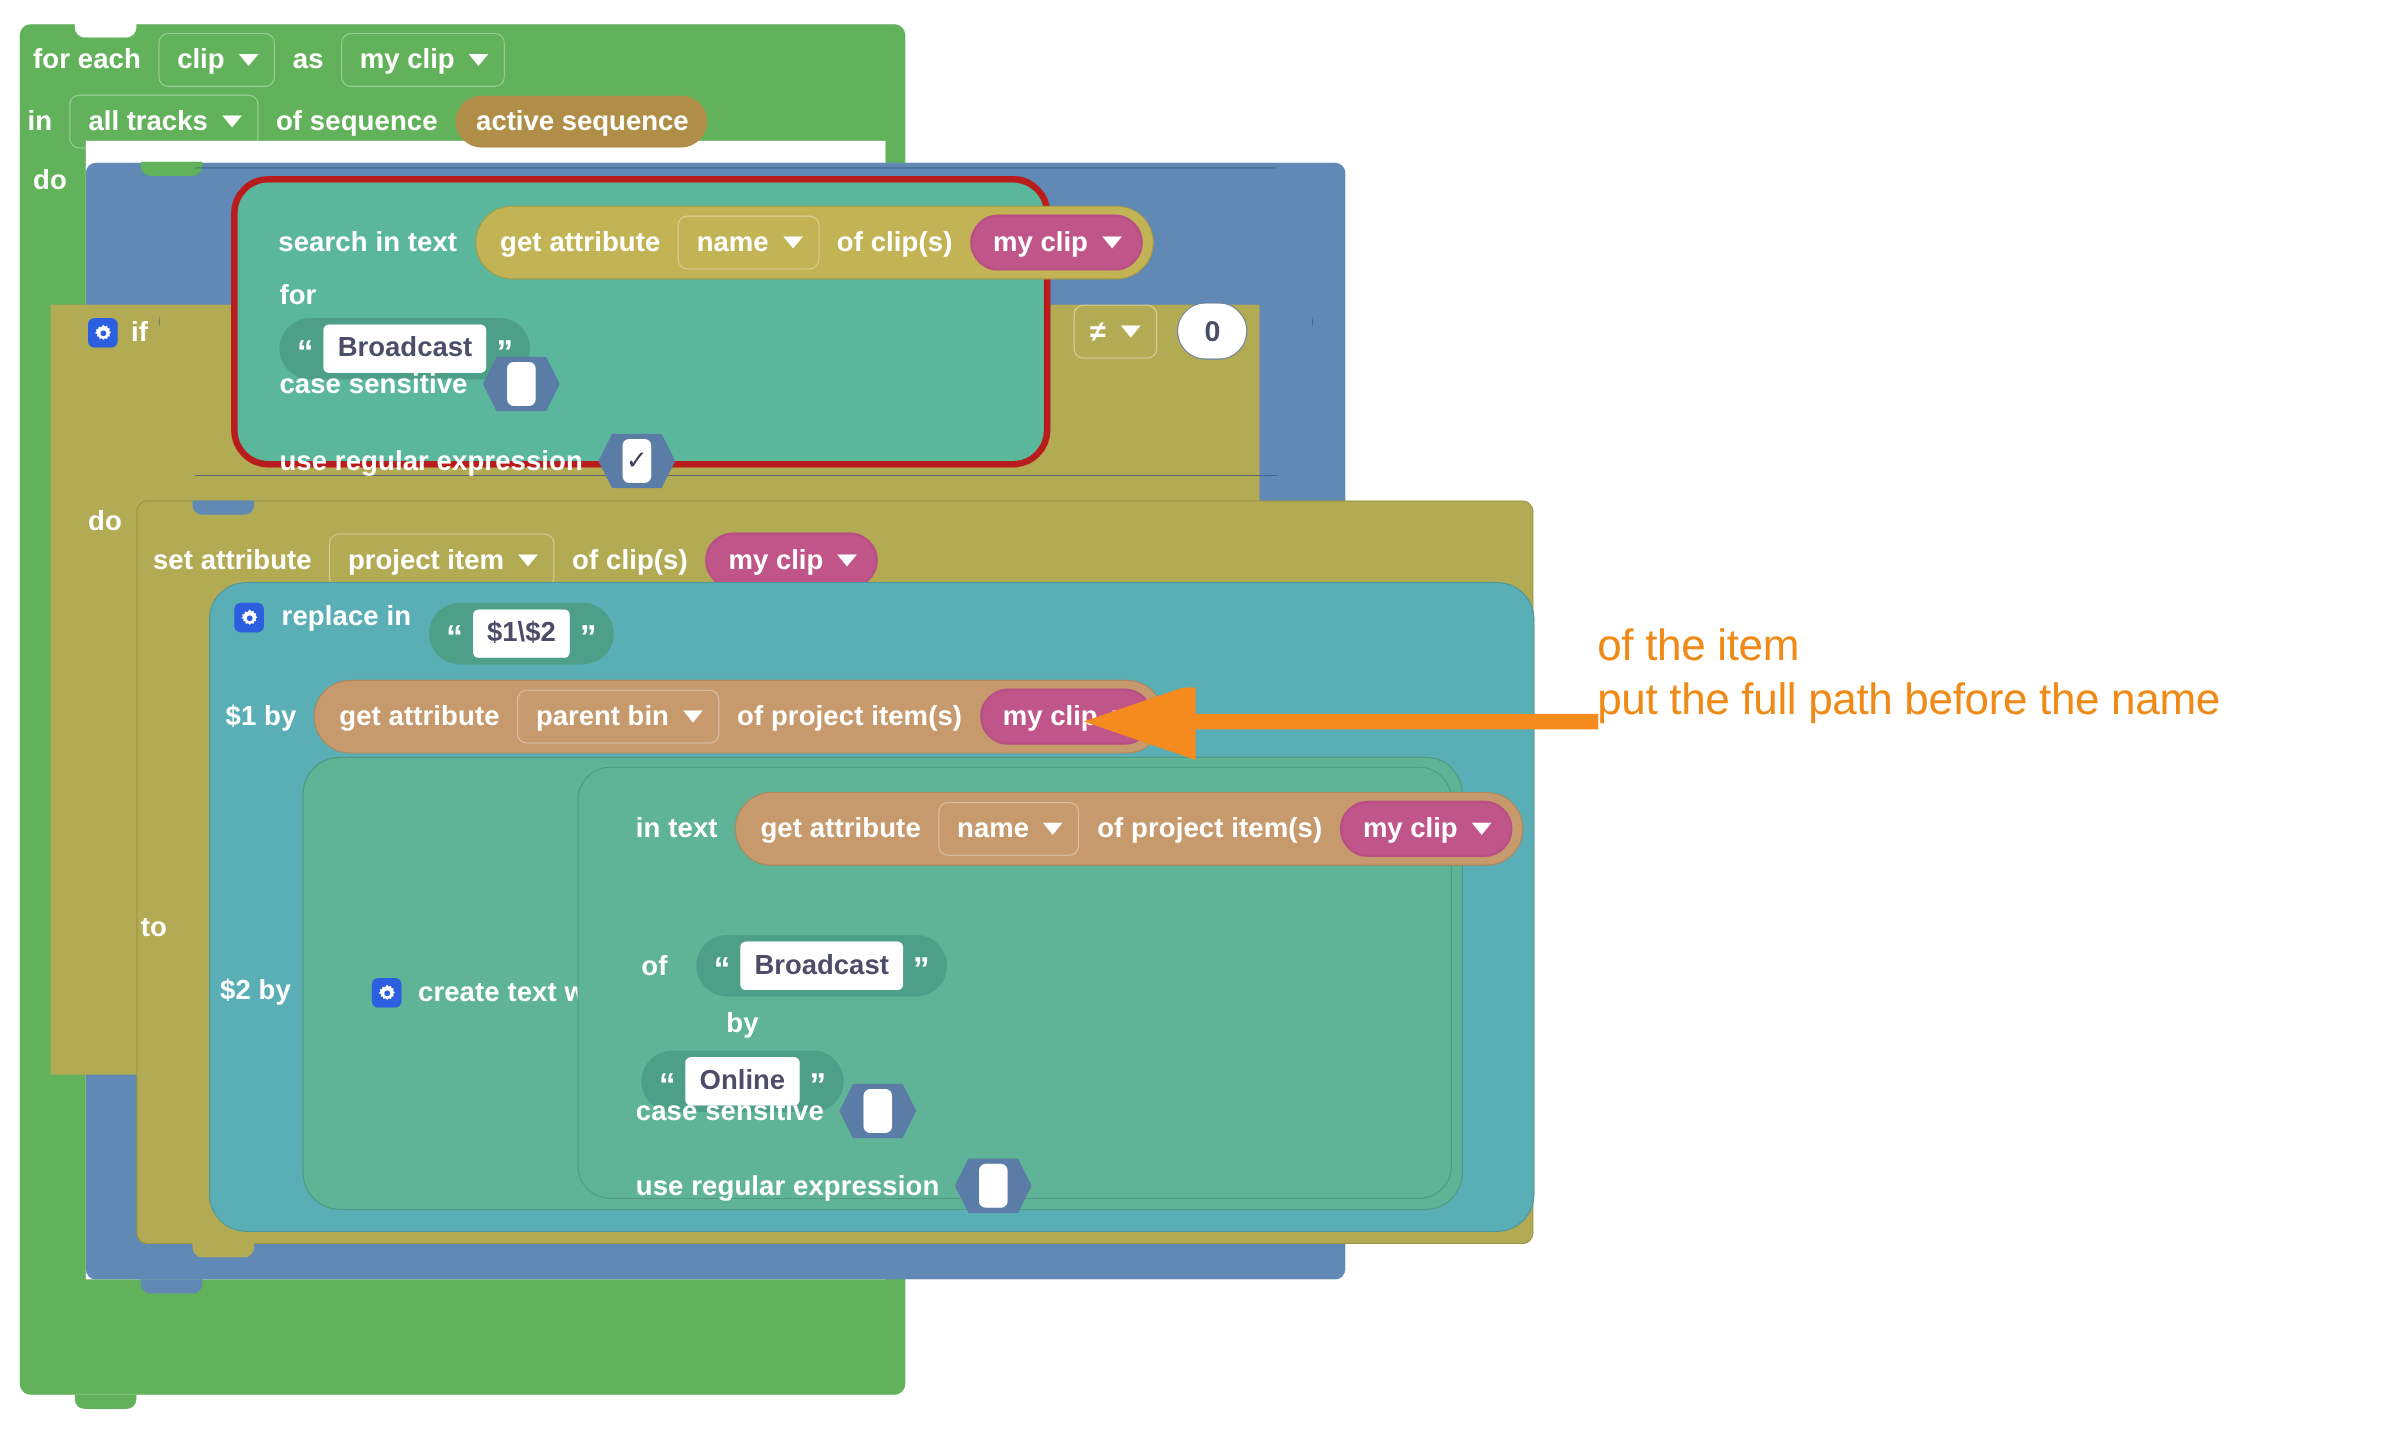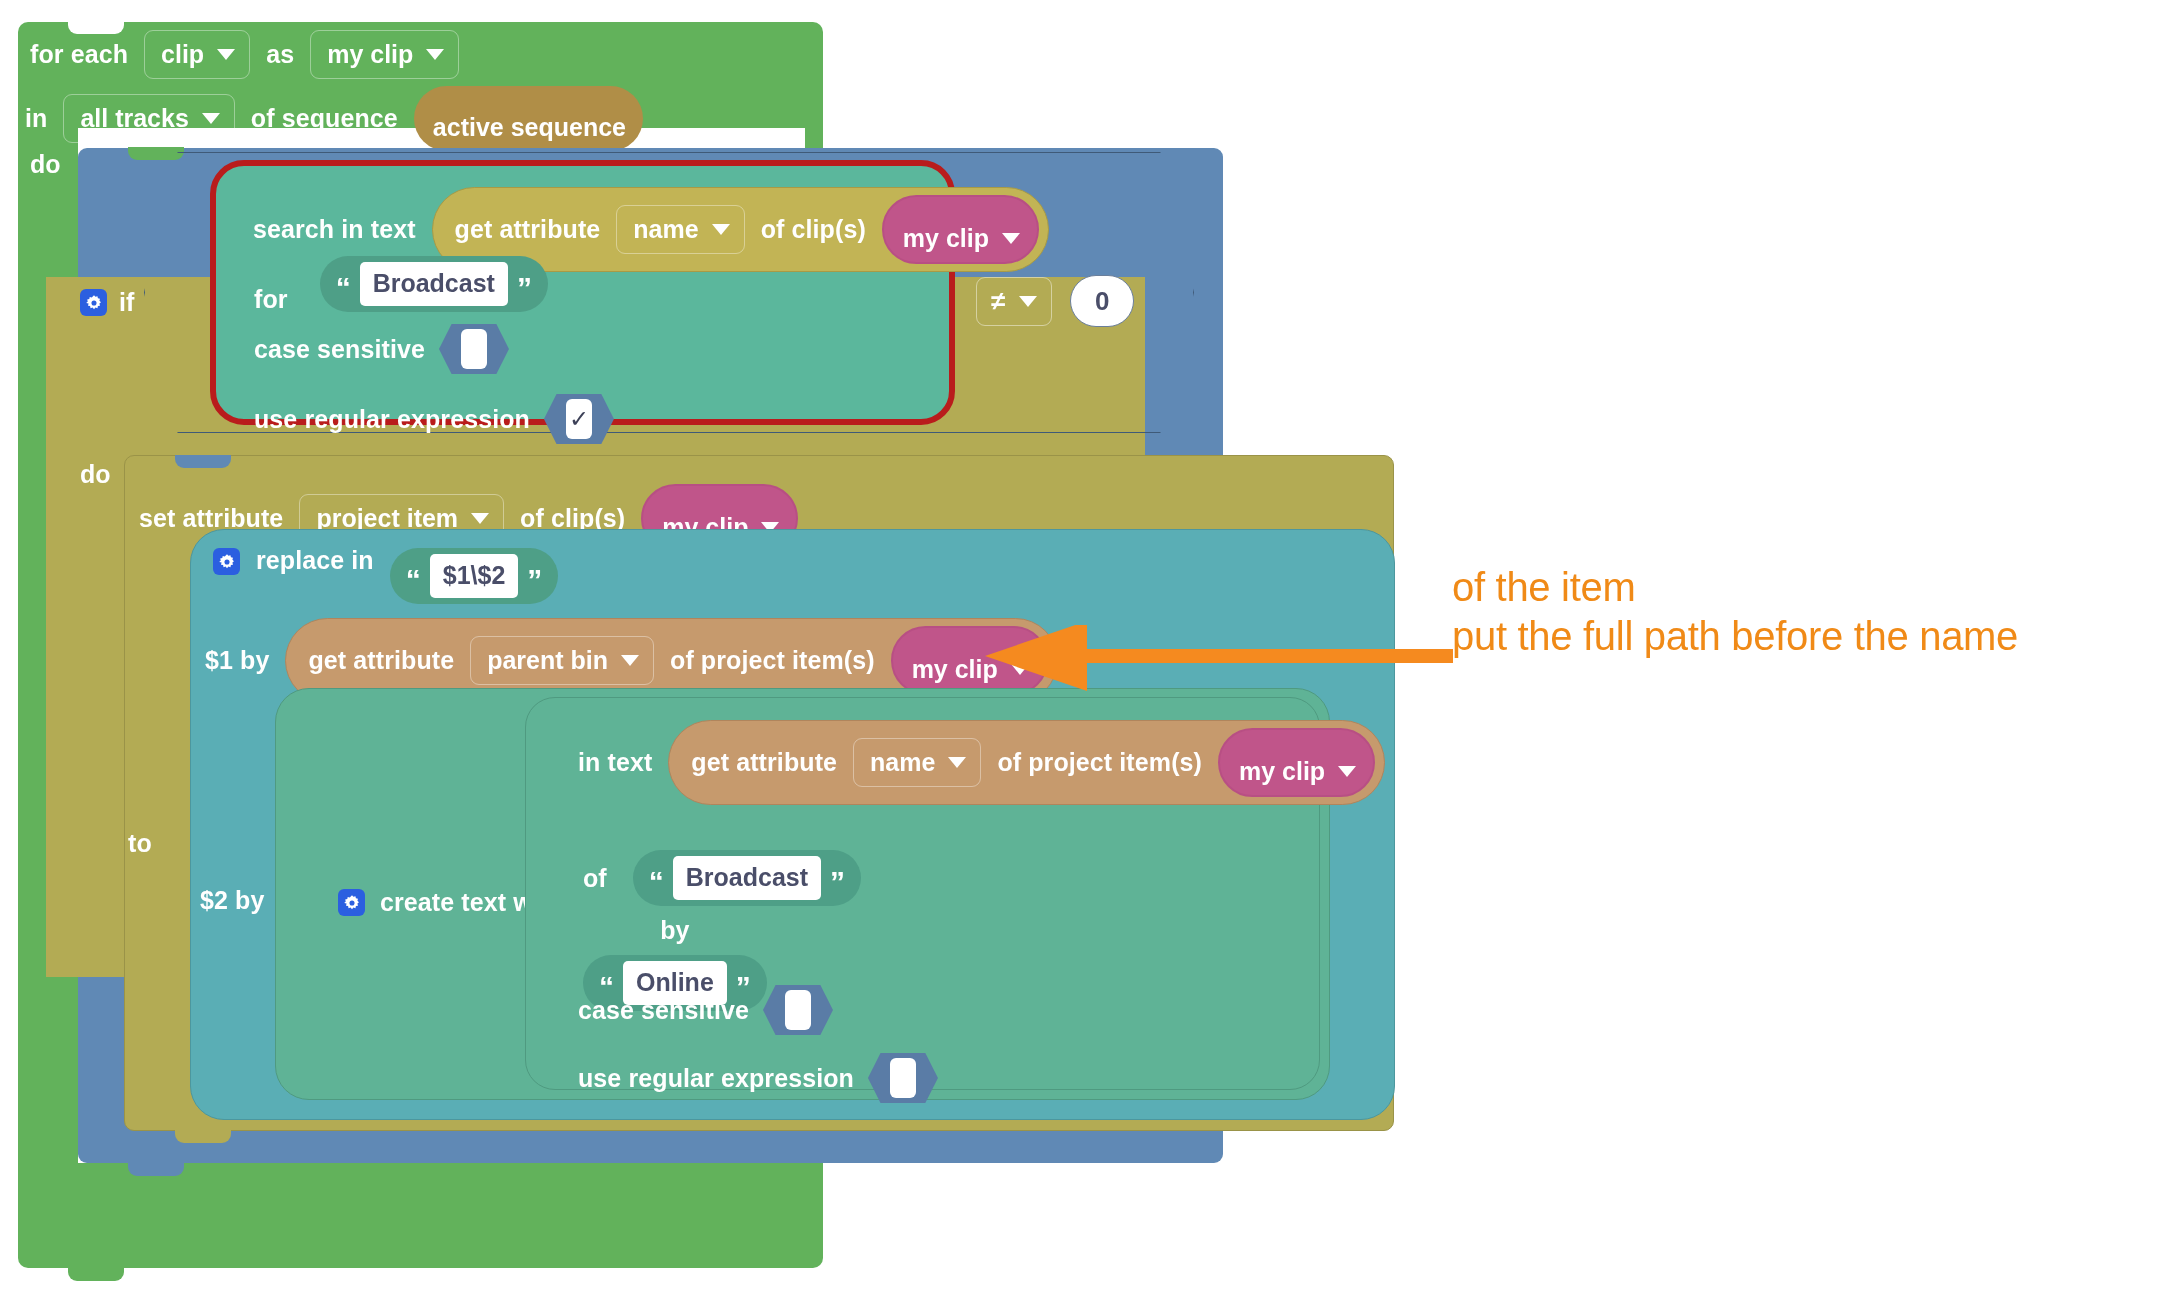--- a/index.html
+++ b/index.html
@@ -47,21 +47,21 @@
     border-right: 9px solid transparent;
     border-top: 11px solid #ffffff;
     flex: none;
   }
 
   
   .pill {
     display: inline-flex;
     align-items: center;
     gap: 13px;
-    padding: 27px 17px 9px 19px;
+    padding: 9px 17px 9px 19px;
     border-radius: 999px;
     color: #fff;
     font-weight: bold;
     font-size: 25px;
     white-space: nowrap;
   }
   .pill.pink   { background: #c0558a; border: 2px solid #b84f84; }
   .pill.tan    { background: #b08e47; }
 
   
@@ -222,21 +222,21 @@
   #search-block {
     left: 210px; top: 160px;
     width: 745px; height: 265px;
     background: #5bb79c;
     border: 6px solid #b91c1c;
     border-radius: 34px;
   }
   .row-search  { position: absolute; left: 37px; top: 21px;
     display: flex; align-items: center; gap: 16px; }
   .row-for     { position: absolute; left: 38px; top: 90px;
-    display: flex; align-items: flex-end; gap: 32px; }
+    display: flex; align-items: flex-start; gap: 8px; flex-direction: column; }
   .row-cs-1    { position: absolute; left: 38px; top: 158px;
     display: flex; align-items: center; gap: 14px; }
   .row-re-1    { position: absolute; left: 38px; top: 228px;
     display: flex; align-items: center; gap: 14px; }
 
   
   .olive-rep {
     display: inline-flex;
     align-items: center;
     gap: 16px;

